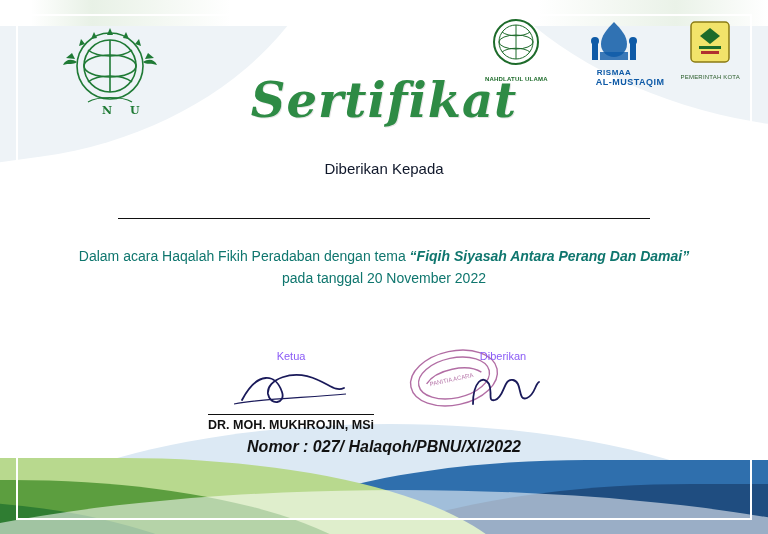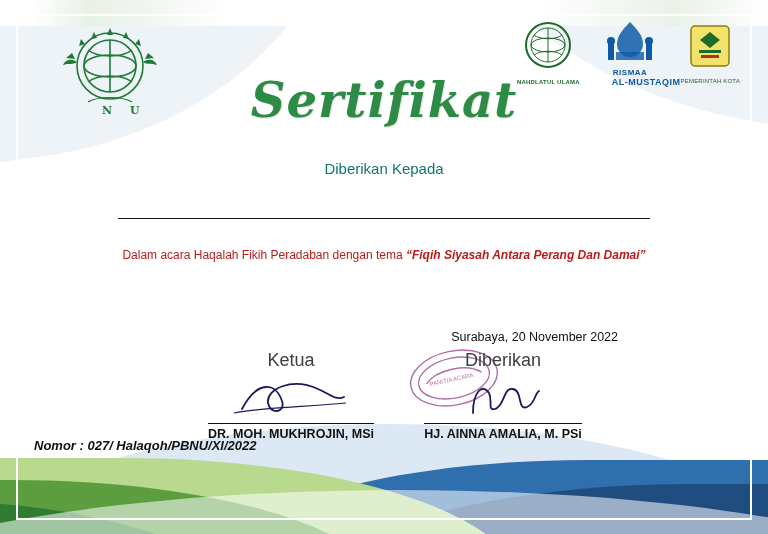--- a/index.html
+++ b/index.html
@@ -105,21 +105,22 @@
   
   .nu-logo {
     position: absolute;
     left: 36px; top: 22px;
     width: 148px; height: 96px;
   }
   .logo-row {
     position: absolute;
     right: 28px; top: 18px;
     display: flex;
-    align-items: center;
+    align-items: flex-start;
+    gap: 16px;
   }
   .logo-badge { text-align: center; }
   .logo-badge .cap {
     font-size: 6px;
     color: #2a5c2a;
     letter-spacing: .2px;
     margin-top: 2px;
     white-space: nowrap;
   }
   .logo-badge.green .cap { color: #1d6b2a; font-weight: bold; }
@@ -141,21 +142,21 @@
     font-size: 48px;
     color: #2e8b45;
     letter-spacing: 1px;
     text-shadow: 1px 1px 0 rgba(0,0,0,.10);
   }
   .subtitle {
     position: absolute;
     top: 160px; left: 0; right: 0;
     text-align: center;
     font-size: 15px;
-    color: #0f766e;
+    color: #0f172a;
   }
   .name-line {
     position: absolute;
     left: 118px; right: 118px;
     top: 218px;
     border-bottom: 1.6px solid #111111;
     height: 0;
   }
   .recipient {
     position: absolute;
@@ -165,22 +166,22 @@
     font-size: 18px;
     color: #111111;
     min-height: 24px;
   }
 
   .body-block {
     position: absolute;
     left: 60px; right: 60px;
     top: 246px;
     text-align: center;
-    color: #b91c1c;
-    font-size: 12px;
+    color: #0f766e;
+    font-size: 14px;
     line-height: 1.55;
   }
   .body-block .theme {
     font-style: italic;
     font-weight: bold;
   }
 
   
   .place-date {
     position: absolute;
@@ -197,22 +198,22 @@
     text-align: center;
   }
   .sig-right {
     position: absolute;
     left: 398px;
     top: 350px;
     width: 210px;
     text-align: center;
   }
   .sig-role {
-    font-size: 18px;
-    color: #404040;
+    font-size: 11px;
+    color: #8b5cf6;
   }
   .sig-space { height: 52px; position: relative; }
   .sig-name {
     font-size: 12.5px;
     font-weight: bold;
     color: #111111;
     border-top: 1.2px solid #111111;
     padding-top: 3px;
     display: inline-block;
   }
@@ -227,25 +228,25 @@
     left: 398px;
     top: 340px;
     width: 112px;
     height: 76px;
     opacity: .85;
   }
   .nomor {
     position: absolute;
     left: 0; right: 0;
     top: 438px;
-    font-size: 13px;
+    text-align: center;
+    font-size: 16px;
     font-style: italic;
     font-weight: bold;
     color: #111111;
-    padding-left: 34px;
   }
 
   
   .satu-abad {
     position: absolute;
     left: 52px;
     top: 362px;
     width: 118px;
     height: 124px;
   }
@@ -344,23 +345,23 @@
   <div class="title">Sertifikat</div>
   <div class="subtitle">Diberikan Kepada</div>
 
   <div class="recipient"></div>
   <div class="name-line"></div>
 
   <div class="body-block">
     <div>
       <span>Dalam acara Haqalah Fikih Peradaban dengan tema </span><span class="theme">“Fiqih Siyasah Antara Perang Dan Damai”</span>
     </div>
-  </div>
-
-  <div class="place-date">Surabaya, 20 November 2022</div>
+    <div>pada tanggal 20 November 2022</div>
+  </div>
+
 
   <div class="sig-left">
     <div class="sig-role">Ketua</div>
     <div class="sig-space">
       <svg class="scribble" width="130" height="48" viewBox="0 0 130 48">
         <path d="M16 36 C32 6, 50 10, 56 28 C60 40, 44 42, 42 30 C40 16, 66 4, 92 16 C104 21, 110 28, 118 24" fill="none" stroke="#1a1a5a" stroke-width="1.8" stroke-linecap="round"></path>
         <path d="M8 40 C40 34, 80 34, 120 30" fill="none" stroke="#1a1a5a" stroke-width="1.2"></path>
       </svg>
     </div>
     <div class="sig-name">DR. MOH. MUKHROJIN, MSi</div>
@@ -377,19 +378,18 @@
     </g>
   </svg>
 
   <div class="sig-right">
     <div class="sig-role">Diberikan</div>
     <div class="sig-space">
       <svg class="scribble" width="120" height="48" viewBox="0 0 120 48">
         <path d="M30 40 C30 18, 40 10, 46 20 C50 28, 44 38, 52 36 C62 33, 60 14, 70 16 C80 18, 74 38, 84 34 C92 31, 92 20, 96 18" fill="none" stroke="#1a1a5a" stroke-width="1.8" stroke-linecap="round"></path>
       </svg>
     </div>
-    <div class="sig-name">HJ. AINNA AMALIA, M. PSi</div>
   </div>
 
   <div class="nomor">Nomor : 027/ Halaqoh/PBNU/XI/2022</div>
 
 
 </div>
 
 </body></html>

